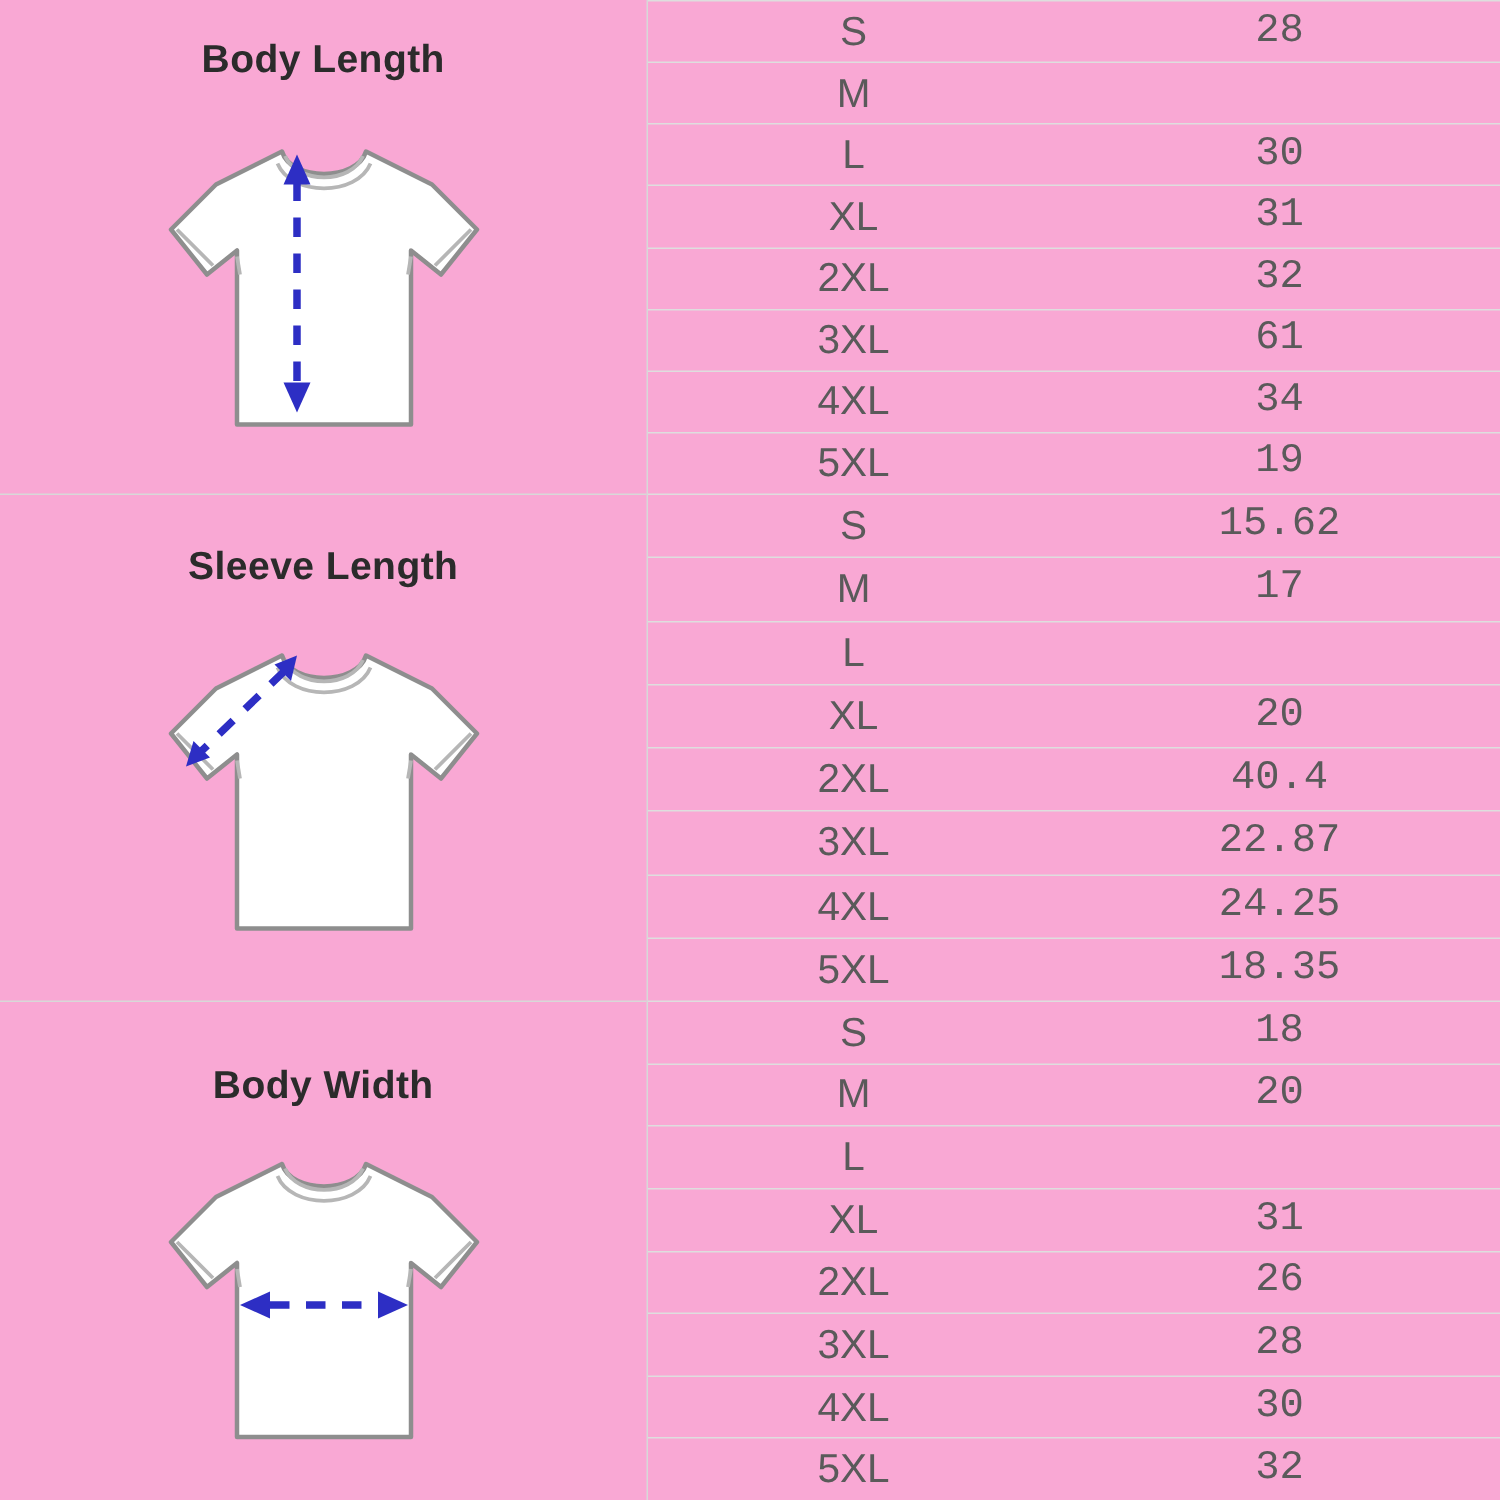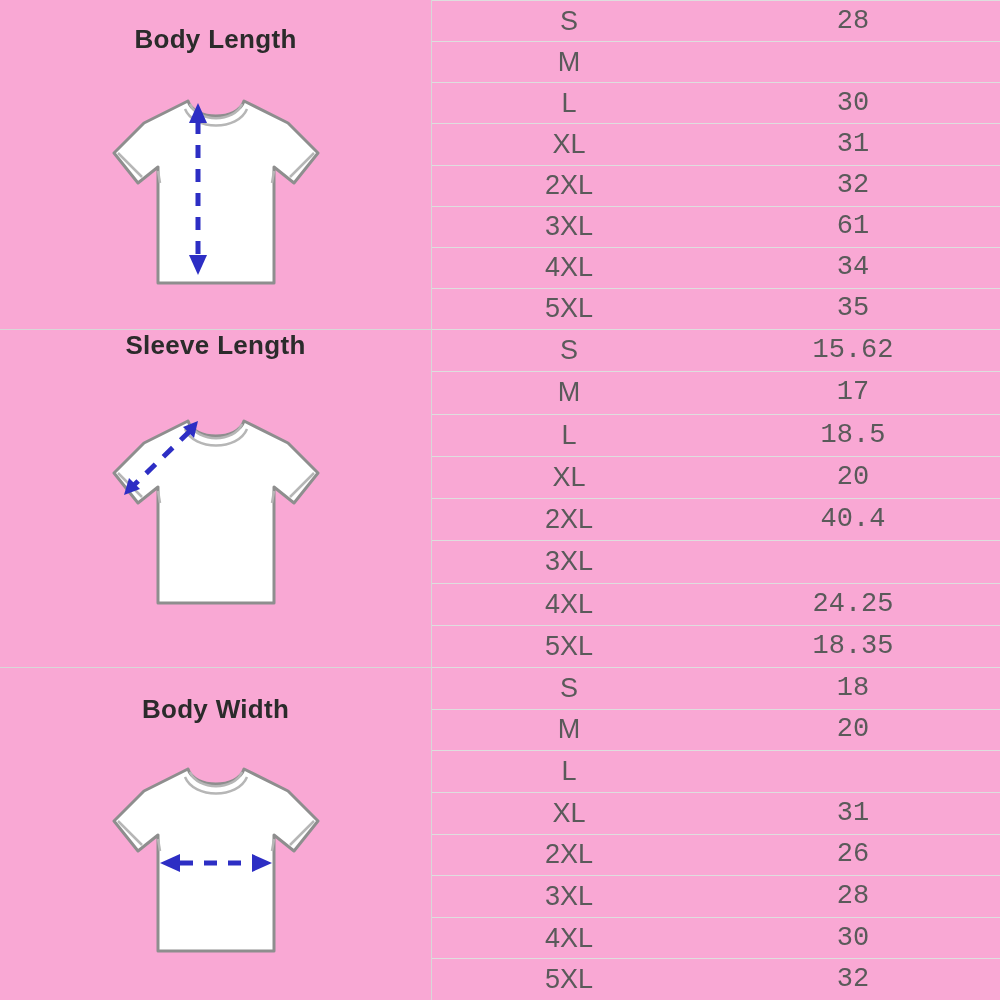--- a/index.html
+++ b/index.html
@@ -49,22 +49,22 @@
 
   .measure-title {
     font-weight: bold;
     font-size: 26px;
     color: #2b2b2b;
     letter-spacing: 0.3px;
     text-align: center;
     width: 100%;
   }
   .b1 .measure-title { margin-top: 24px; }
-  .b2 .measure-title { }
-  .b3 .measure-title { margin-top: 26px; }
+  .b2 .measure-title { margin-top: 32px; }
+  .b3 .measure-title { margin-top: 40px; }
 
   .shirt-wrap {
     position: relative;
     width: 300px;
     flex: 1 1 auto;
     display: flex;
     align-items: center;
     justify-content: center;
   }
   .shirt-wrap svg { display: block; }
@@ -222,47 +222,47 @@
       <div class="row">
         <span class="cell size">3XL</span>
         <span class="cell value">61</span>
       </div>
       <div class="row">
         <span class="cell size">4XL</span>
         <span class="cell value">34</span>
       </div>
       <div class="row">
         <span class="cell size">5XL</span>
-        <span class="cell value">35</span>
+        <span class="cell value">19</span>
       </div>
     </div>
 
     <div class="group g2">
       <div class="row">
         <span class="cell size">S</span>
         <span class="cell value">15.62</span>
       </div>
       <div class="row">
         <span class="cell size">M</span>
         <span class="cell value">17</span>
       </div>
       <div class="row">
         <span class="cell size">L</span>
-        <span class="cell value">18.5</span>
       </div>
       <div class="row">
         <span class="cell size">XL</span>
         <span class="cell value">20</span>
       </div>
       <div class="row">
         <span class="cell size">2XL</span>
         <span class="cell value">40.4</span>
       </div>
       <div class="row">
         <span class="cell size">3XL</span>
+        <span class="cell value">22.87</span>
       </div>
       <div class="row">
         <span class="cell size">4XL</span>
         <span class="cell value">24.25</span>
       </div>
       <div class="row">
         <span class="cell size">5XL</span>
         <span class="cell value">18.35</span>
       </div>
     </div>

